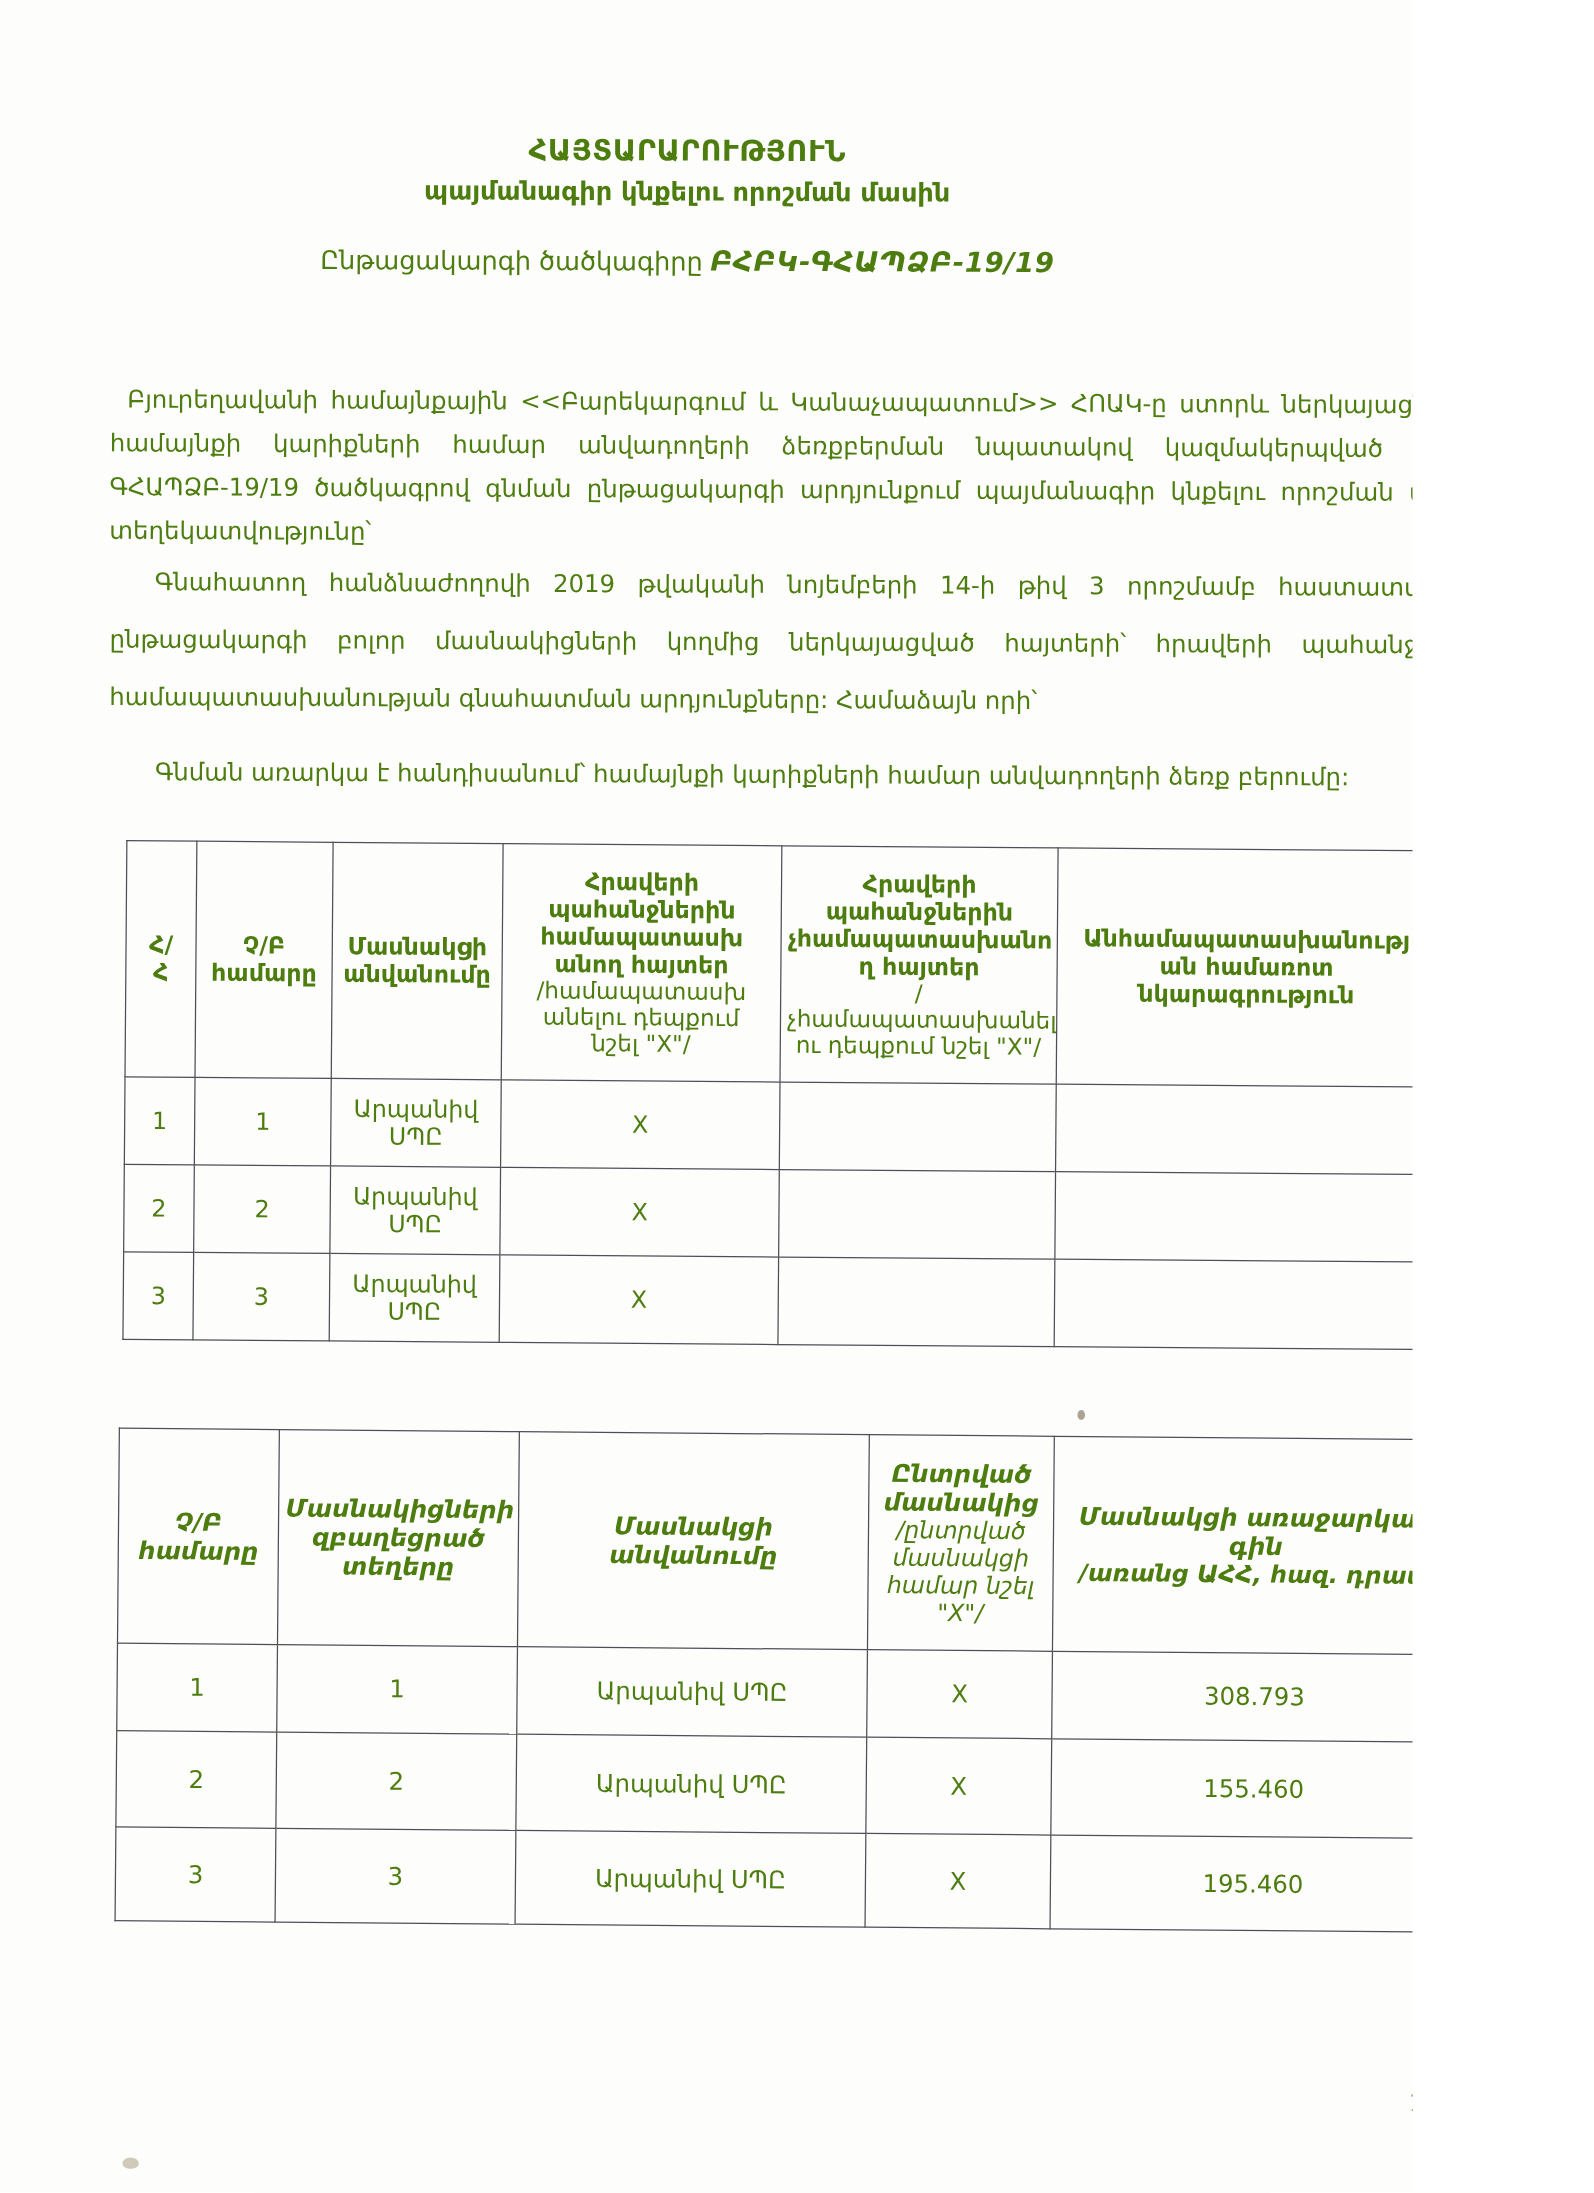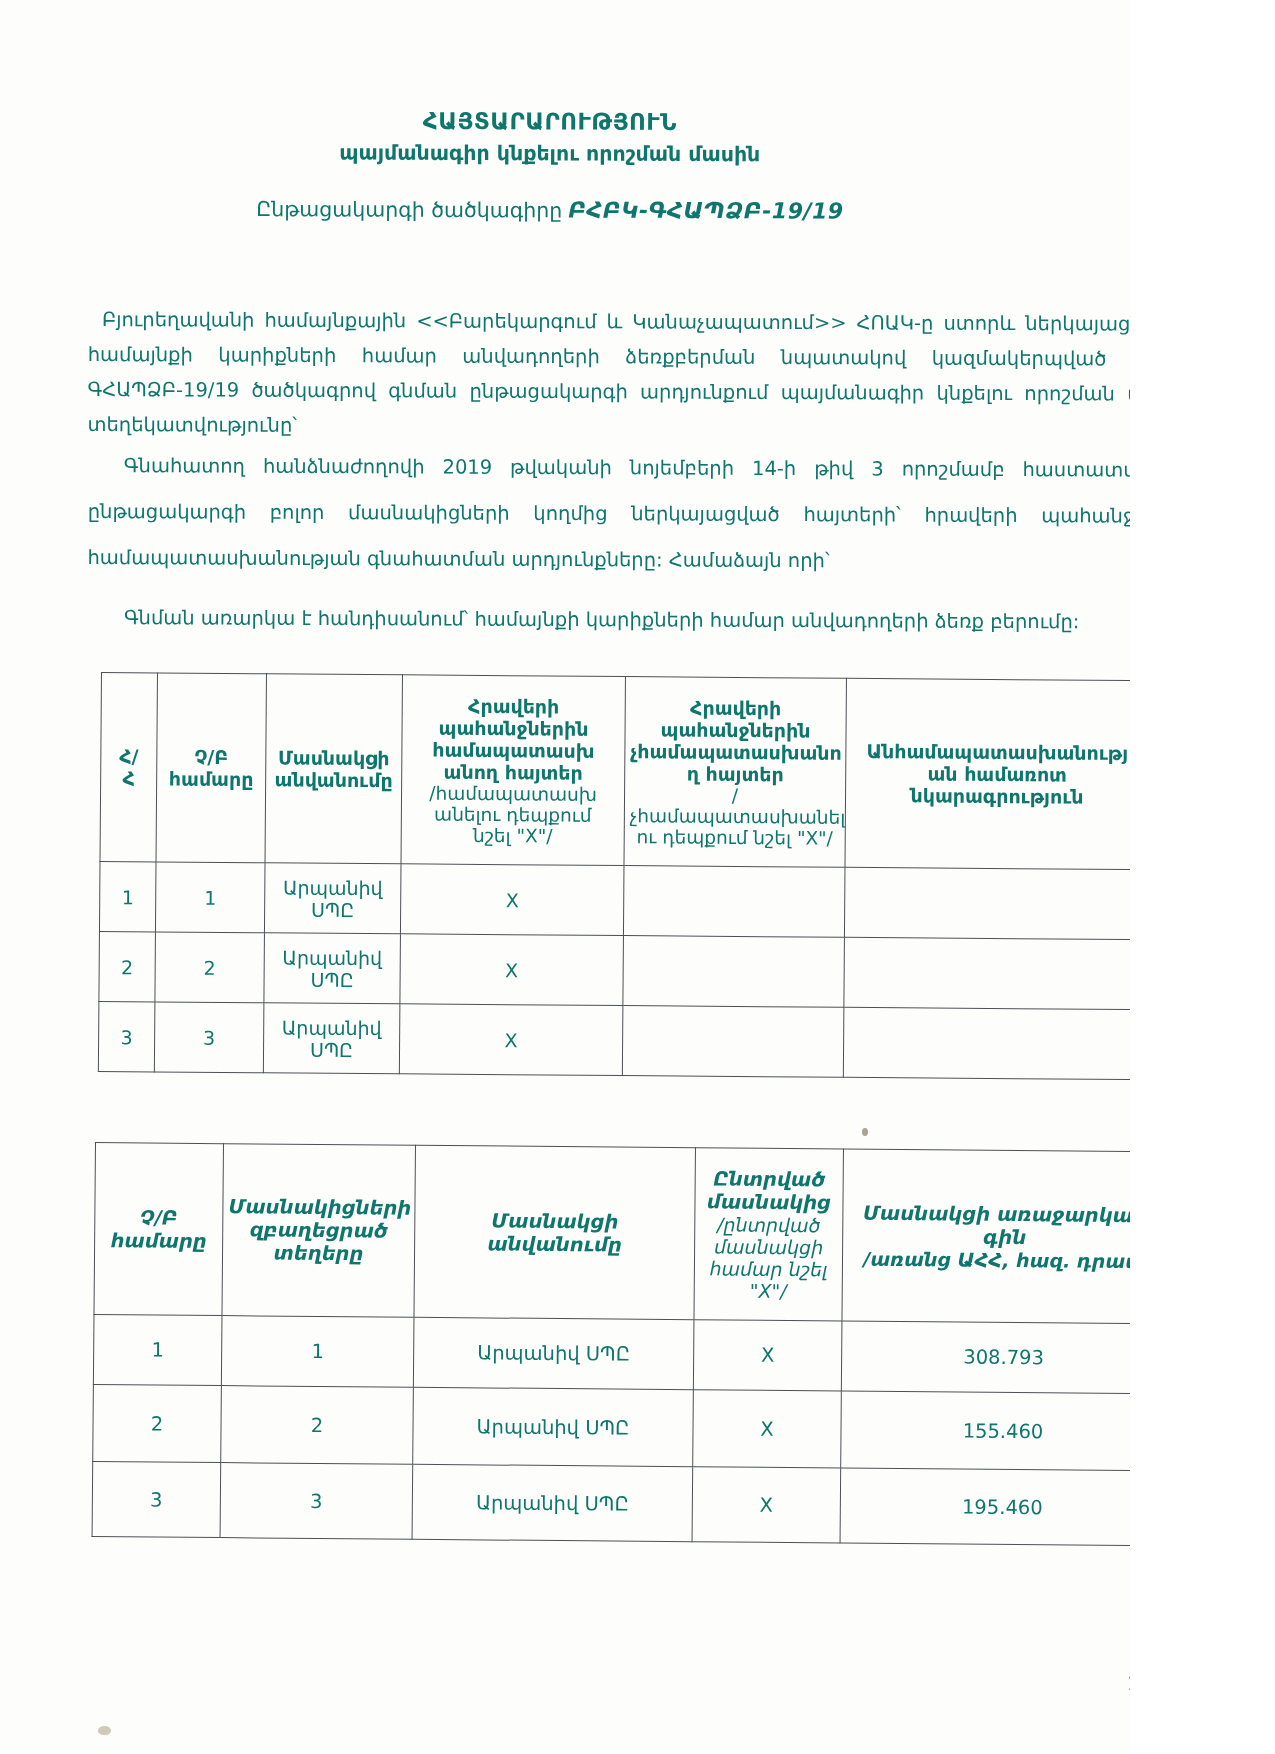--- a/index.html
+++ b/index.html
@@ -3,21 +3,21 @@
 <meta charset="utf-8">
 <style>
   * { box-sizing: border-box; }
   html, body { margin: 0; padding: 0; background: #ffffff; }
   .page {
     position: relative;
     width: 1130px;
     height: 1754px;
     background: #fdfdfb;
     font-family: "DejaVu Sans", sans-serif;
-    color: #0f766e;
+    color: #4d7c0f;
     overflow: hidden;
   }
 
   
   .heading {
     position: absolute;
     top: 106px; left: 0;
     width: 1100px;
     text-align: center;
     transform: rotate(0.25deg);

